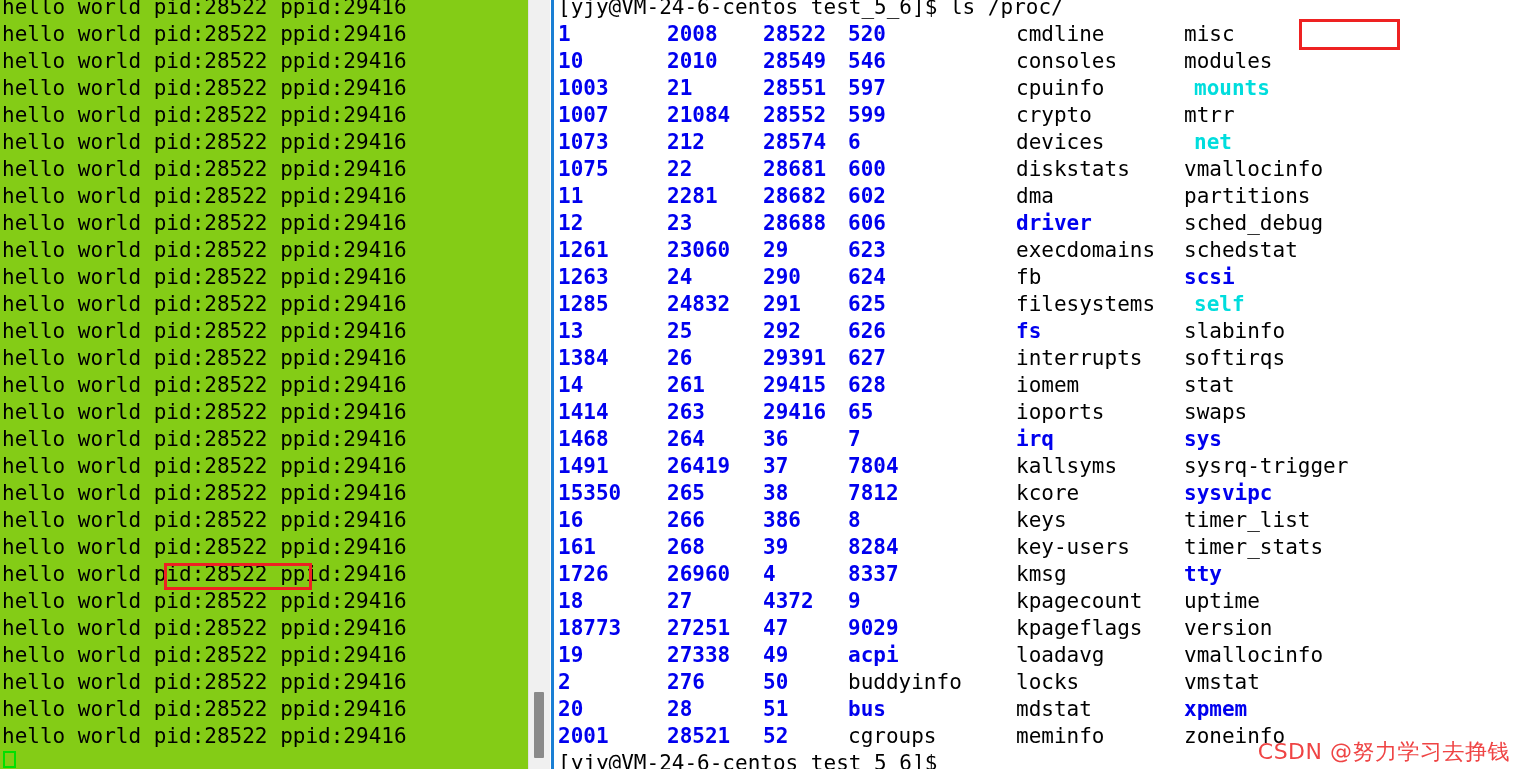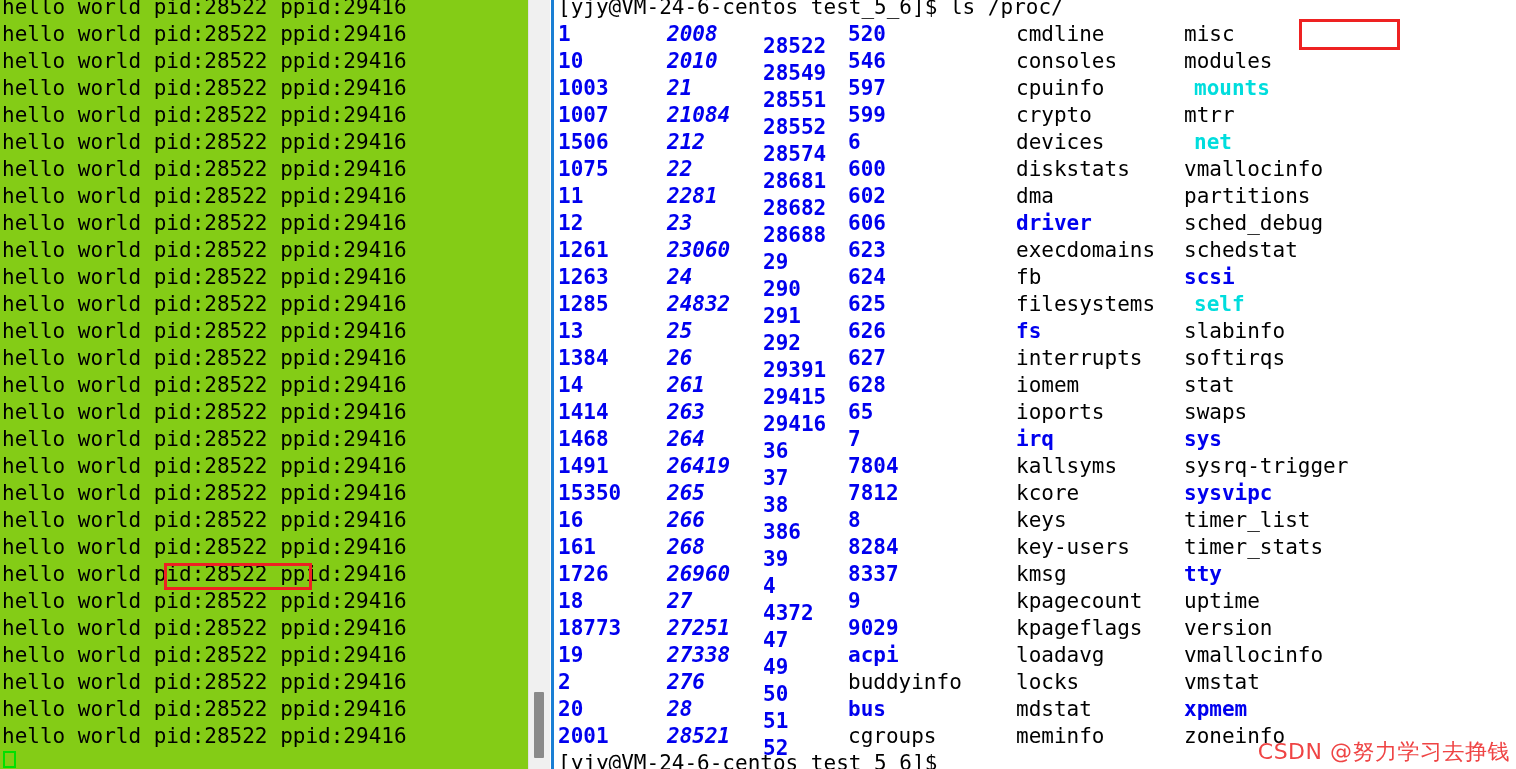--- a/index.html
+++ b/index.html
@@ -122,22 +122,22 @@
 
   .ls-row {
     font-size: 21px;
     line-height: 27px;
     height: 27px;
     white-space: pre;
     position: relative;
   }
   .c { position: absolute; white-space: pre; }
   .c1 { left: 0px; }
-  .c2 { left: 109px; font-style: italic; }
-  .c3 { left: 205px; margin-top: 12px; }
+  .c2 { left: 109px; }
+  .c3 { left: 205px; }
   .c4 { left: 290px; }
   .c5 { left: 434px; margin-left: 24px; }
   .c6 { left: 626px; }
 
   .blue { color: #0000ee; font-weight: bold; }
   .cyan { color: #00dddd; font-weight: bold; padding-left: 10px; }
   .plain { color: #000000; font-weight: normal; }
 
   #right-highlight {
     position: absolute;
@@ -209,21 +209,21 @@
   <div id="pane-divider"></div>
 
   <div id="right-pane">
     <div id="right-content">
       <div class="rline prompt-line">[yjy@VM-24-6-centos test_5_6]$ ls /proc/</div>
       <div id="ls-rows">
           <div class="ls-row"><span class="c c1 blue">1</span><span class="c c2 blue">2008</span><span class="c c3 blue">28522</span><span class="c c4 blue">520</span><span class="c c5 plain">cmdline</span><span class="c c6 plain">misc</span></div>
           <div class="ls-row"><span class="c c1 blue">10</span><span class="c c2 blue">2010</span><span class="c c3 blue">28549</span><span class="c c4 blue">546</span><span class="c c5 plain">consoles</span><span class="c c6 plain">modules</span></div>
           <div class="ls-row"><span class="c c1 blue">1003</span><span class="c c2 blue">21</span><span class="c c3 blue">28551</span><span class="c c4 blue">597</span><span class="c c5 plain">cpuinfo</span><span class="c c6 cyan">mounts</span></div>
           <div class="ls-row"><span class="c c1 blue">1007</span><span class="c c2 blue">21084</span><span class="c c3 blue">28552</span><span class="c c4 blue">599</span><span class="c c5 plain">crypto</span><span class="c c6 plain">mtrr</span></div>
-          <div class="ls-row"><span class="c c1 blue">1506</span><span class="c c2 blue">212</span><span class="c c3 blue">28574</span><span class="c c4 blue">6</span><span class="c c5 plain">devices</span><span class="c c6 cyan">net</span></div>
+          <div class="ls-row"><span class="c c1 blue">1073</span><span class="c c2 blue">212</span><span class="c c3 blue">28574</span><span class="c c4 blue">6</span><span class="c c5 plain">devices</span><span class="c c6 cyan">net</span></div>
           <div class="ls-row"><span class="c c1 blue">1075</span><span class="c c2 blue">22</span><span class="c c3 blue">28681</span><span class="c c4 blue">600</span><span class="c c5 plain">diskstats</span><span class="c c6 plain">vmallocinfo</span></div>
           <div class="ls-row"><span class="c c1 blue">11</span><span class="c c2 blue">2281</span><span class="c c3 blue">28682</span><span class="c c4 blue">602</span><span class="c c5 plain">dma</span><span class="c c6 plain">partitions</span></div>
           <div class="ls-row"><span class="c c1 blue">12</span><span class="c c2 blue">23</span><span class="c c3 blue">28688</span><span class="c c4 blue">606</span><span class="c c5 blue">driver</span><span class="c c6 plain">sched_debug</span></div>
           <div class="ls-row"><span class="c c1 blue">1261</span><span class="c c2 blue">23060</span><span class="c c3 blue">29</span><span class="c c4 blue">623</span><span class="c c5 plain">execdomains</span><span class="c c6 plain">schedstat</span></div>
           <div class="ls-row"><span class="c c1 blue">1263</span><span class="c c2 blue">24</span><span class="c c3 blue">290</span><span class="c c4 blue">624</span><span class="c c5 plain">fb</span><span class="c c6 blue">scsi</span></div>
           <div class="ls-row"><span class="c c1 blue">1285</span><span class="c c2 blue">24832</span><span class="c c3 blue">291</span><span class="c c4 blue">625</span><span class="c c5 plain">filesystems</span><span class="c c6 cyan">self</span></div>
           <div class="ls-row"><span class="c c1 blue">13</span><span class="c c2 blue">25</span><span class="c c3 blue">292</span><span class="c c4 blue">626</span><span class="c c5 blue">fs</span><span class="c c6 plain">slabinfo</span></div>
           <div class="ls-row"><span class="c c1 blue">1384</span><span class="c c2 blue">26</span><span class="c c3 blue">29391</span><span class="c c4 blue">627</span><span class="c c5 plain">interrupts</span><span class="c c6 plain">softirqs</span></div>
           <div class="ls-row"><span class="c c1 blue">14</span><span class="c c2 blue">261</span><span class="c c3 blue">29415</span><span class="c c4 blue">628</span><span class="c c5 plain">iomem</span><span class="c c6 plain">stat</span></div>
           <div class="ls-row"><span class="c c1 blue">1414</span><span class="c c2 blue">263</span><span class="c c3 blue">29416</span><span class="c c4 blue">65</span><span class="c c5 plain">ioports</span><span class="c c6 plain">swaps</span></div>

